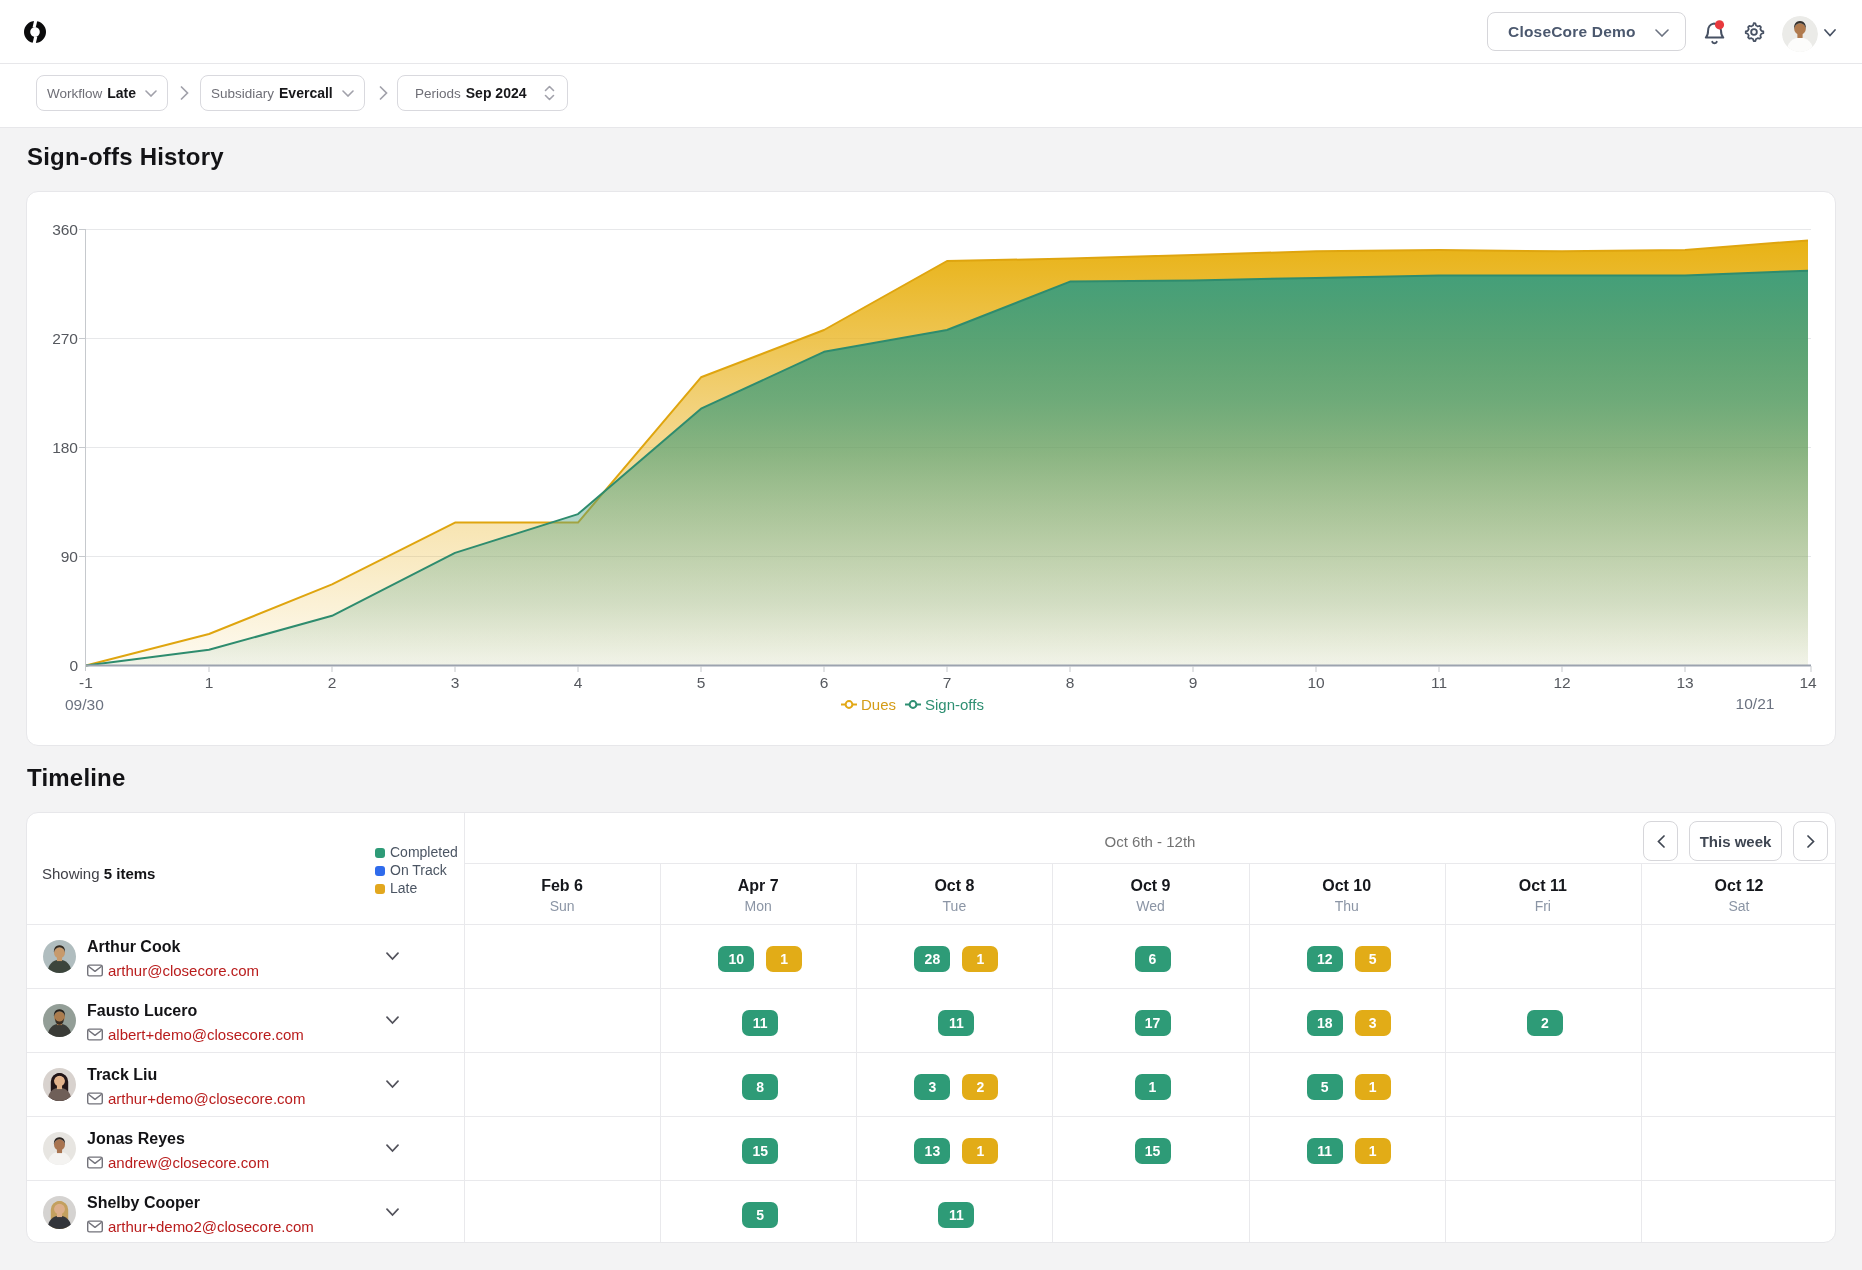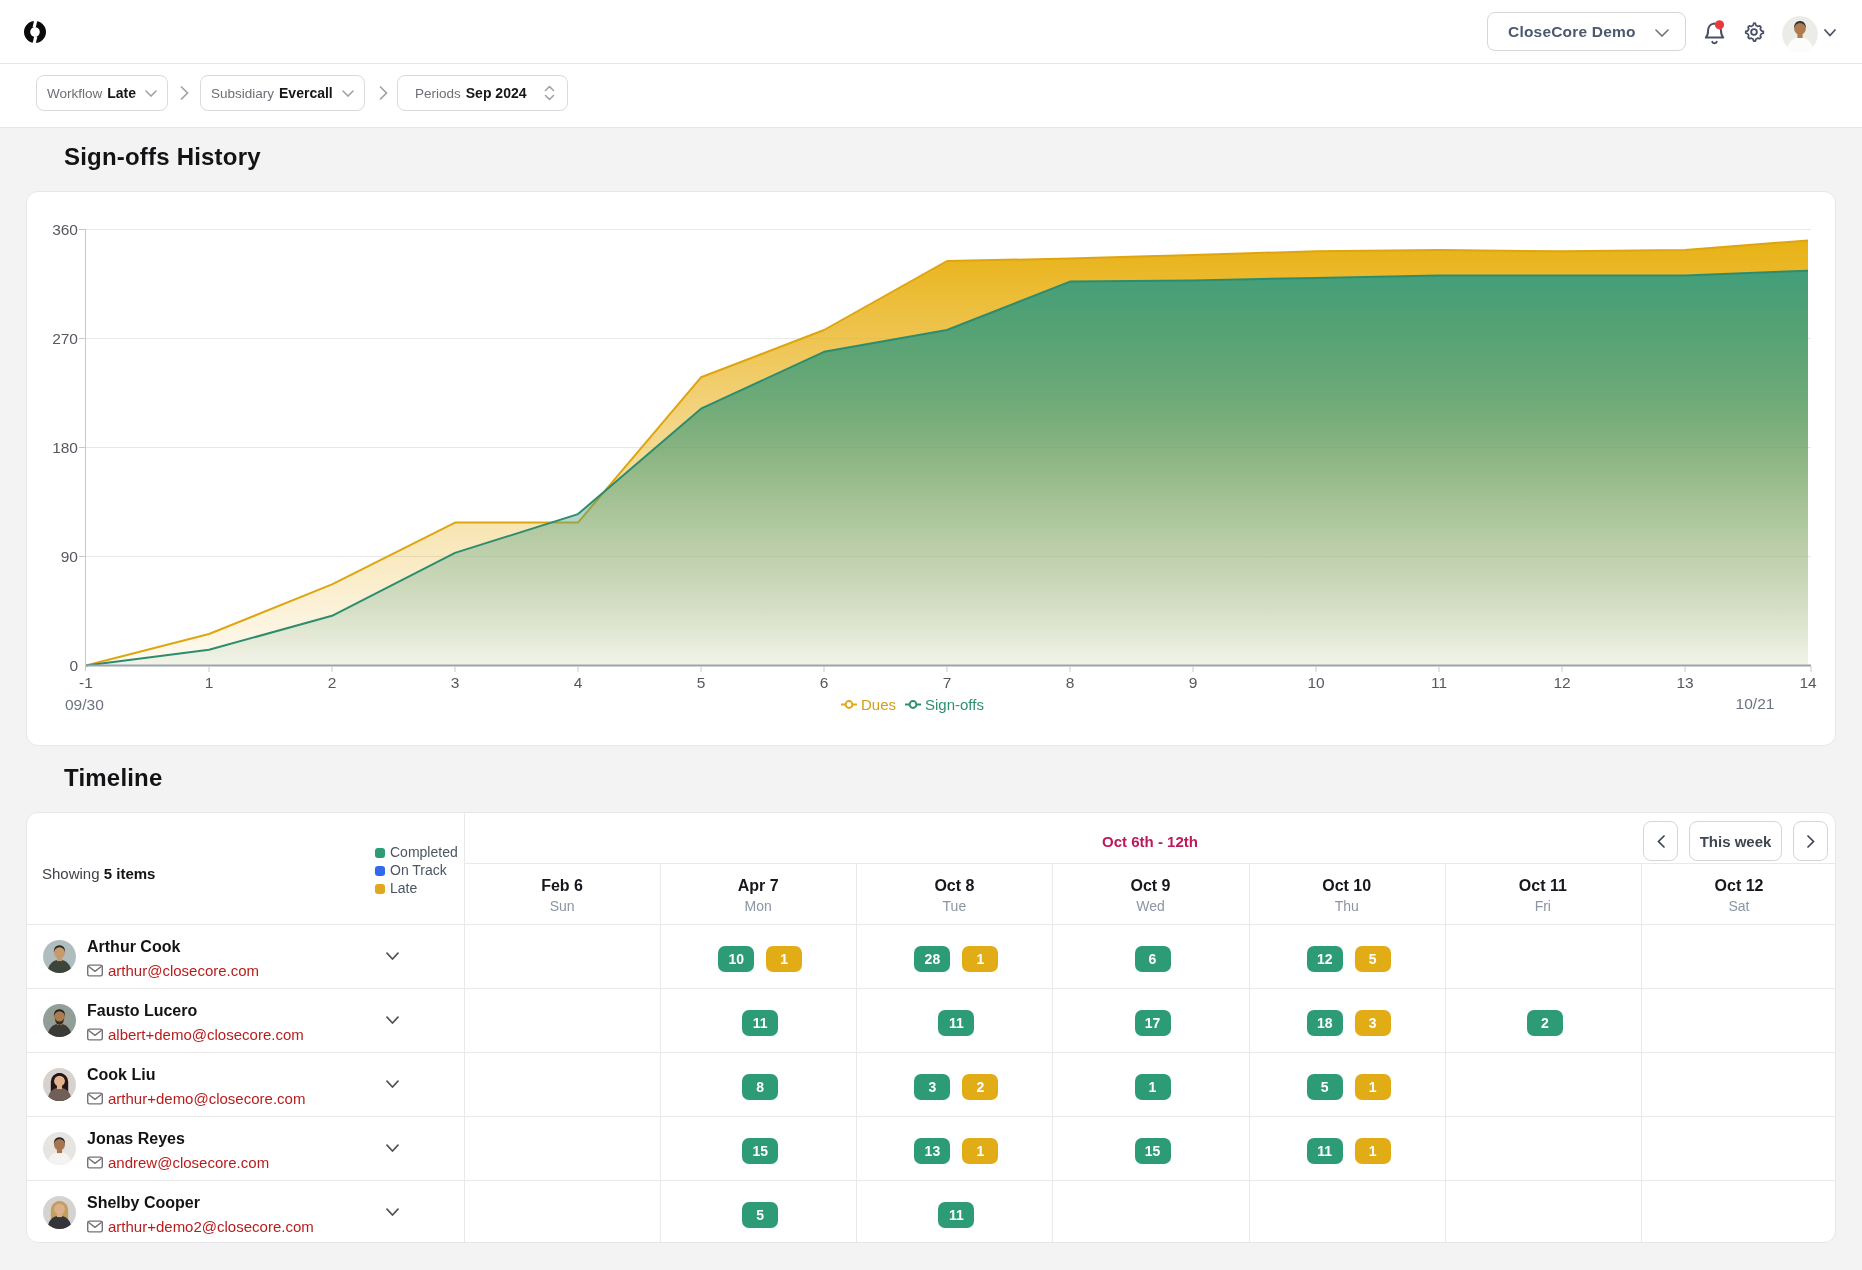--- a/index.html
+++ b/index.html
@@ -18,39 +18,39 @@
 .avatar-top { position:absolute; left:1782px; top:16px; width:36px; height:36px; border-radius:50%; overflow:hidden; }
 
 
 .crumbs { height:64px; background:#fff; border-bottom:1px solid #e7e7ea; position:relative; }
 .pill { position:absolute; top:11px; height:36px; border:1px solid #d9d9de; border-radius:8px; background:#fff; display:flex; align-items:center; padding:0 10px; gap:5px; }
 .pill .lb { color:#6e6e76; font-size:13.5px; }
 .pill .vl { color:#17171a; font-size:14px; font-weight:700; }
 .crumb-sep { position:absolute; top:22px; color:#9ca3af; }
 
 
-h2.sec { font-size:24px; font-weight:700; color:#131316; letter-spacing:.2px;margin-left:37px; }
+h2.sec { font-size:24px; font-weight:700; color:#131316; letter-spacing:.2px; }
 .card { background:#fff; border:1px solid #e7e7ea; border-radius:12px; position:absolute; left:26px; width:1810px; }
 #chartcard { top:191px; height:555px; }
 #tlcard { top:812px; height:431px; }
 #title1 { position:absolute; left:27px; top:143px; }
 #title2 { position:absolute; left:27px; top:764px; }
 .page { }
 
 
 .vline { position:absolute; top:0; bottom:0; width:1px; background:#e9e9ec; }
 .hline { position:absolute; left:0; right:0; height:1px; background:#e9e9ec; }
 .showing { position:absolute; left:15px; top:52px; font-size:15px; color:#3f3f46; }
 .showing b { color:#131316; font-weight:700; }
 .leg { position:absolute; font-size:14px; color:#4b5563; }
 .leg i { display:inline-block; width:10px; height:10px; border-radius:3px; margin-right:5px; vertical-align:-1px; }
 .dayhead { position:absolute; top:64px; width:196px; text-align:center; }
 .dayhead .d1 { font-size:16px; font-weight:700; color:#16181d; }
 .dayhead .d2 { font-size:14px; color:#8b95a5; margin-top:3px; }
-.weeklab { position:absolute; top:20px; font-size:15px; font-weight:700; color:#be185d; }
+.weeklab { position:absolute; top:20px; font-size:15px; font-weight:400; color:#737373; }
 .wkbtn { position:absolute; top:8px; height:40px; border:1px solid #d6d6da; border-radius:8px; background:#fff; display:flex; align-items:center; justify-content:center; color:#3f4652; }
 .person { position:absolute; left:42px; }
 .pname { font-size:16px; font-weight:600; color:#131316; }
 .pmail { font-size:15px; color:#b91c1c; margin-top:6px; display:flex; align-items:center; gap:5px; }
 .badge { position:absolute; width:36px; height:26px; border-radius:7px; color:#fff; font-size:14px; font-weight:700; text-align:center; line-height:26px; }
 .bg { background:#2e9b77; }
 .by { background:#e2ac17; }
 .rowchev { position:absolute; color:#52525b; }
 </style>
 </head>
@@ -351,21 +351,21 @@
           <g clip-path="url(#ac2)">
             <rect width="36" height="36" fill="#d8d2ce"></rect>
             <path d="M8.5 36 V15 a9.5 9.5 0 0 1 19 0 V36 Z" fill="#231619"></path>
             <ellipse cx="18" cy="33.5" rx="12.5" ry="12" fill="#6f5f58"></ellipse>
             <rect x="15.2" y="17" width="5.6" height="6" fill="#e2b28c"></rect>
             <circle cx="18" cy="14" r="6" fill="#e2b28c"></circle>
             <path d="M11.9 14.5 a6.1 6.1 0 0 1 12.2 0 c1-4-1-9-6.1-9 s-7.1 5-6.1 9z" fill="#231619"></path>
           </g>
         </svg></div>
 <div class="person" style="left:60px;top:253px">
-        <div class="pname">Cook Liu</div>
+        <div class="pname">Track Liu</div>
         <div class="pmail"><svg width="16" height="13" viewBox="0 0 17 13">
             <rect x="0.75" y="0.75" width="15.5" height="11.5" rx="1.8" fill="none" stroke="#72727a" stroke-width="1.5"></rect>
             <path d="M1.5 2 L8.5 7.4 L15.5 2" fill="none" stroke="#72727a" stroke-width="1.5" stroke-linejoin="round"></path>
           </svg>arthur+demo@closecore.com</div>
       </div>
 <svg class="rowchev" style="left:359px;top:267px" width="13" height="9" viewBox="0 0 13 9">
         <path d="M1 1.2 L6.5 7 L12 1.2" fill="none" stroke="#52525b" stroke-width="1.7" stroke-linecap="round"></path>
       </svg>
 <div class="badge bg" style="left:715.2px;top:261px">8</div>
 <div class="badge bg" style="left:887.4px;top:261px">3</div>

